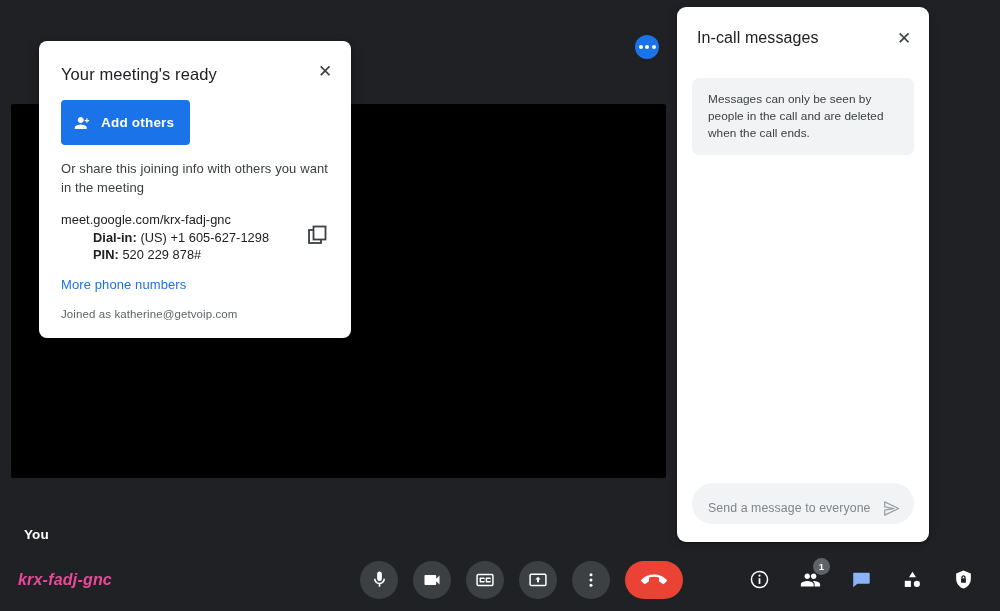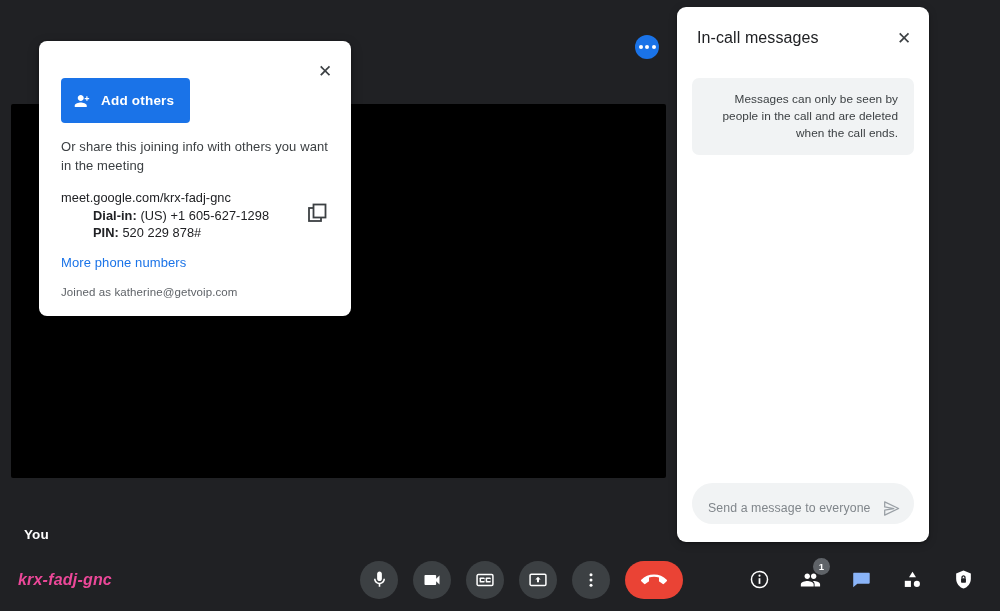--- a/index.html
+++ b/index.html
@@ -270,21 +270,21 @@
   }
 
   #chat-notice {
     margin-top: 13px;
     background: #f1f3f4;
     border-radius: 7px;
     padding: 13px 16px;
     font-size: 11.8px;
     color: #3c4043;
     line-height: 17px;
-    text-align: right;
+    text-align: left;
     letter-spacing: .05px;
   }
 
   #chat-compose-wrap {
     flex: 0 0 auto;
     padding: 0 15px 18px 15px;
   }
   #chat-compose {
     background: #f1f3f4;
     border-radius: 22px;
@@ -426,20 +426,21 @@
 
   <button id="stage-more-btn">
     <i></i>
     <i></i>
     <i></i>
   </button>
 </div>
 
 <div id="meeting-dialog">
 
+  <div id="dialog-title">Your meeting's ready</div>
 
   <button id="dialog-close">✕</button>
 
   <button id="add-others-btn">
     <span style="display:flex;align-items:center;">
       <svg width="18" height="18" viewBox="0 0 24 24" fill="#ffffff" aria-hidden="true">
         <path d="M9 12c2.21 0 4-1.79 4-4s-1.79-4-4-4-4 1.79-4 4 1.79 4 4 4zm0 2c-2.67 0-8 1.34-8 4v2h16v-2c0-2.66-5.33-4-8-4z"></path>
         <path d="M18 8v-2.2h-1.6V8H14.2v1.6h2.2V11.8H18V9.6h2.2V8z"></path>
       </svg>
     </span>

